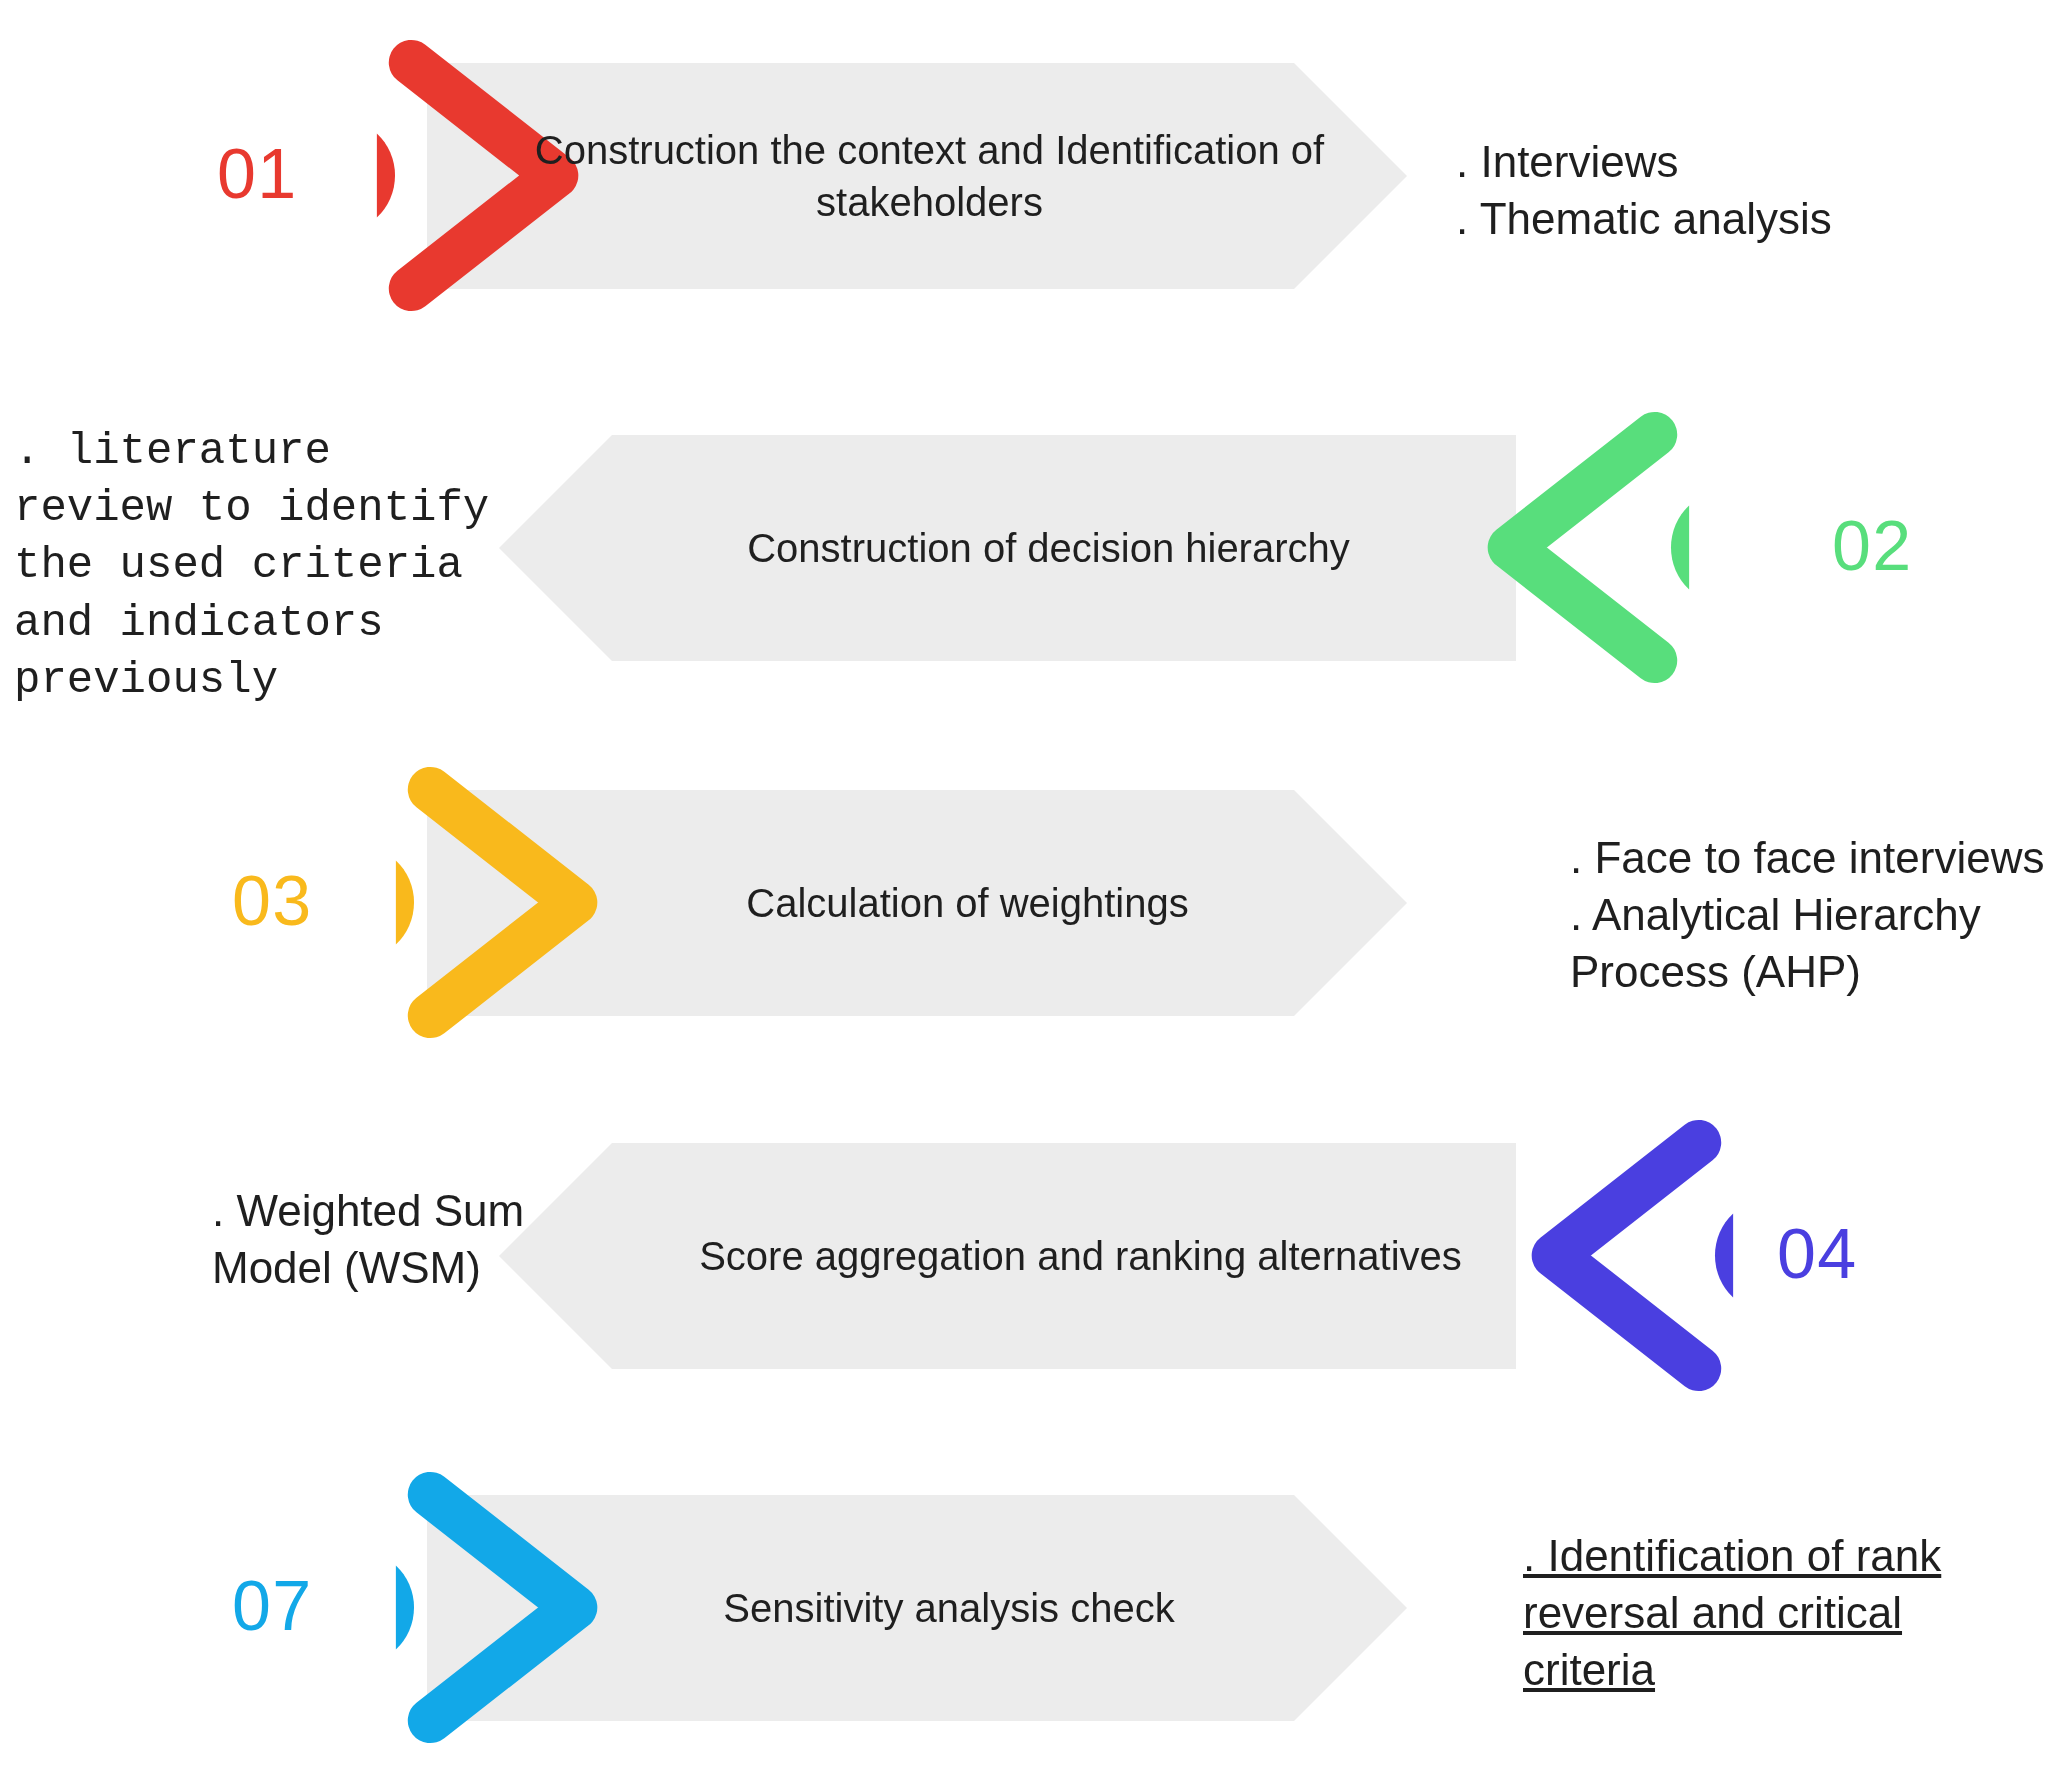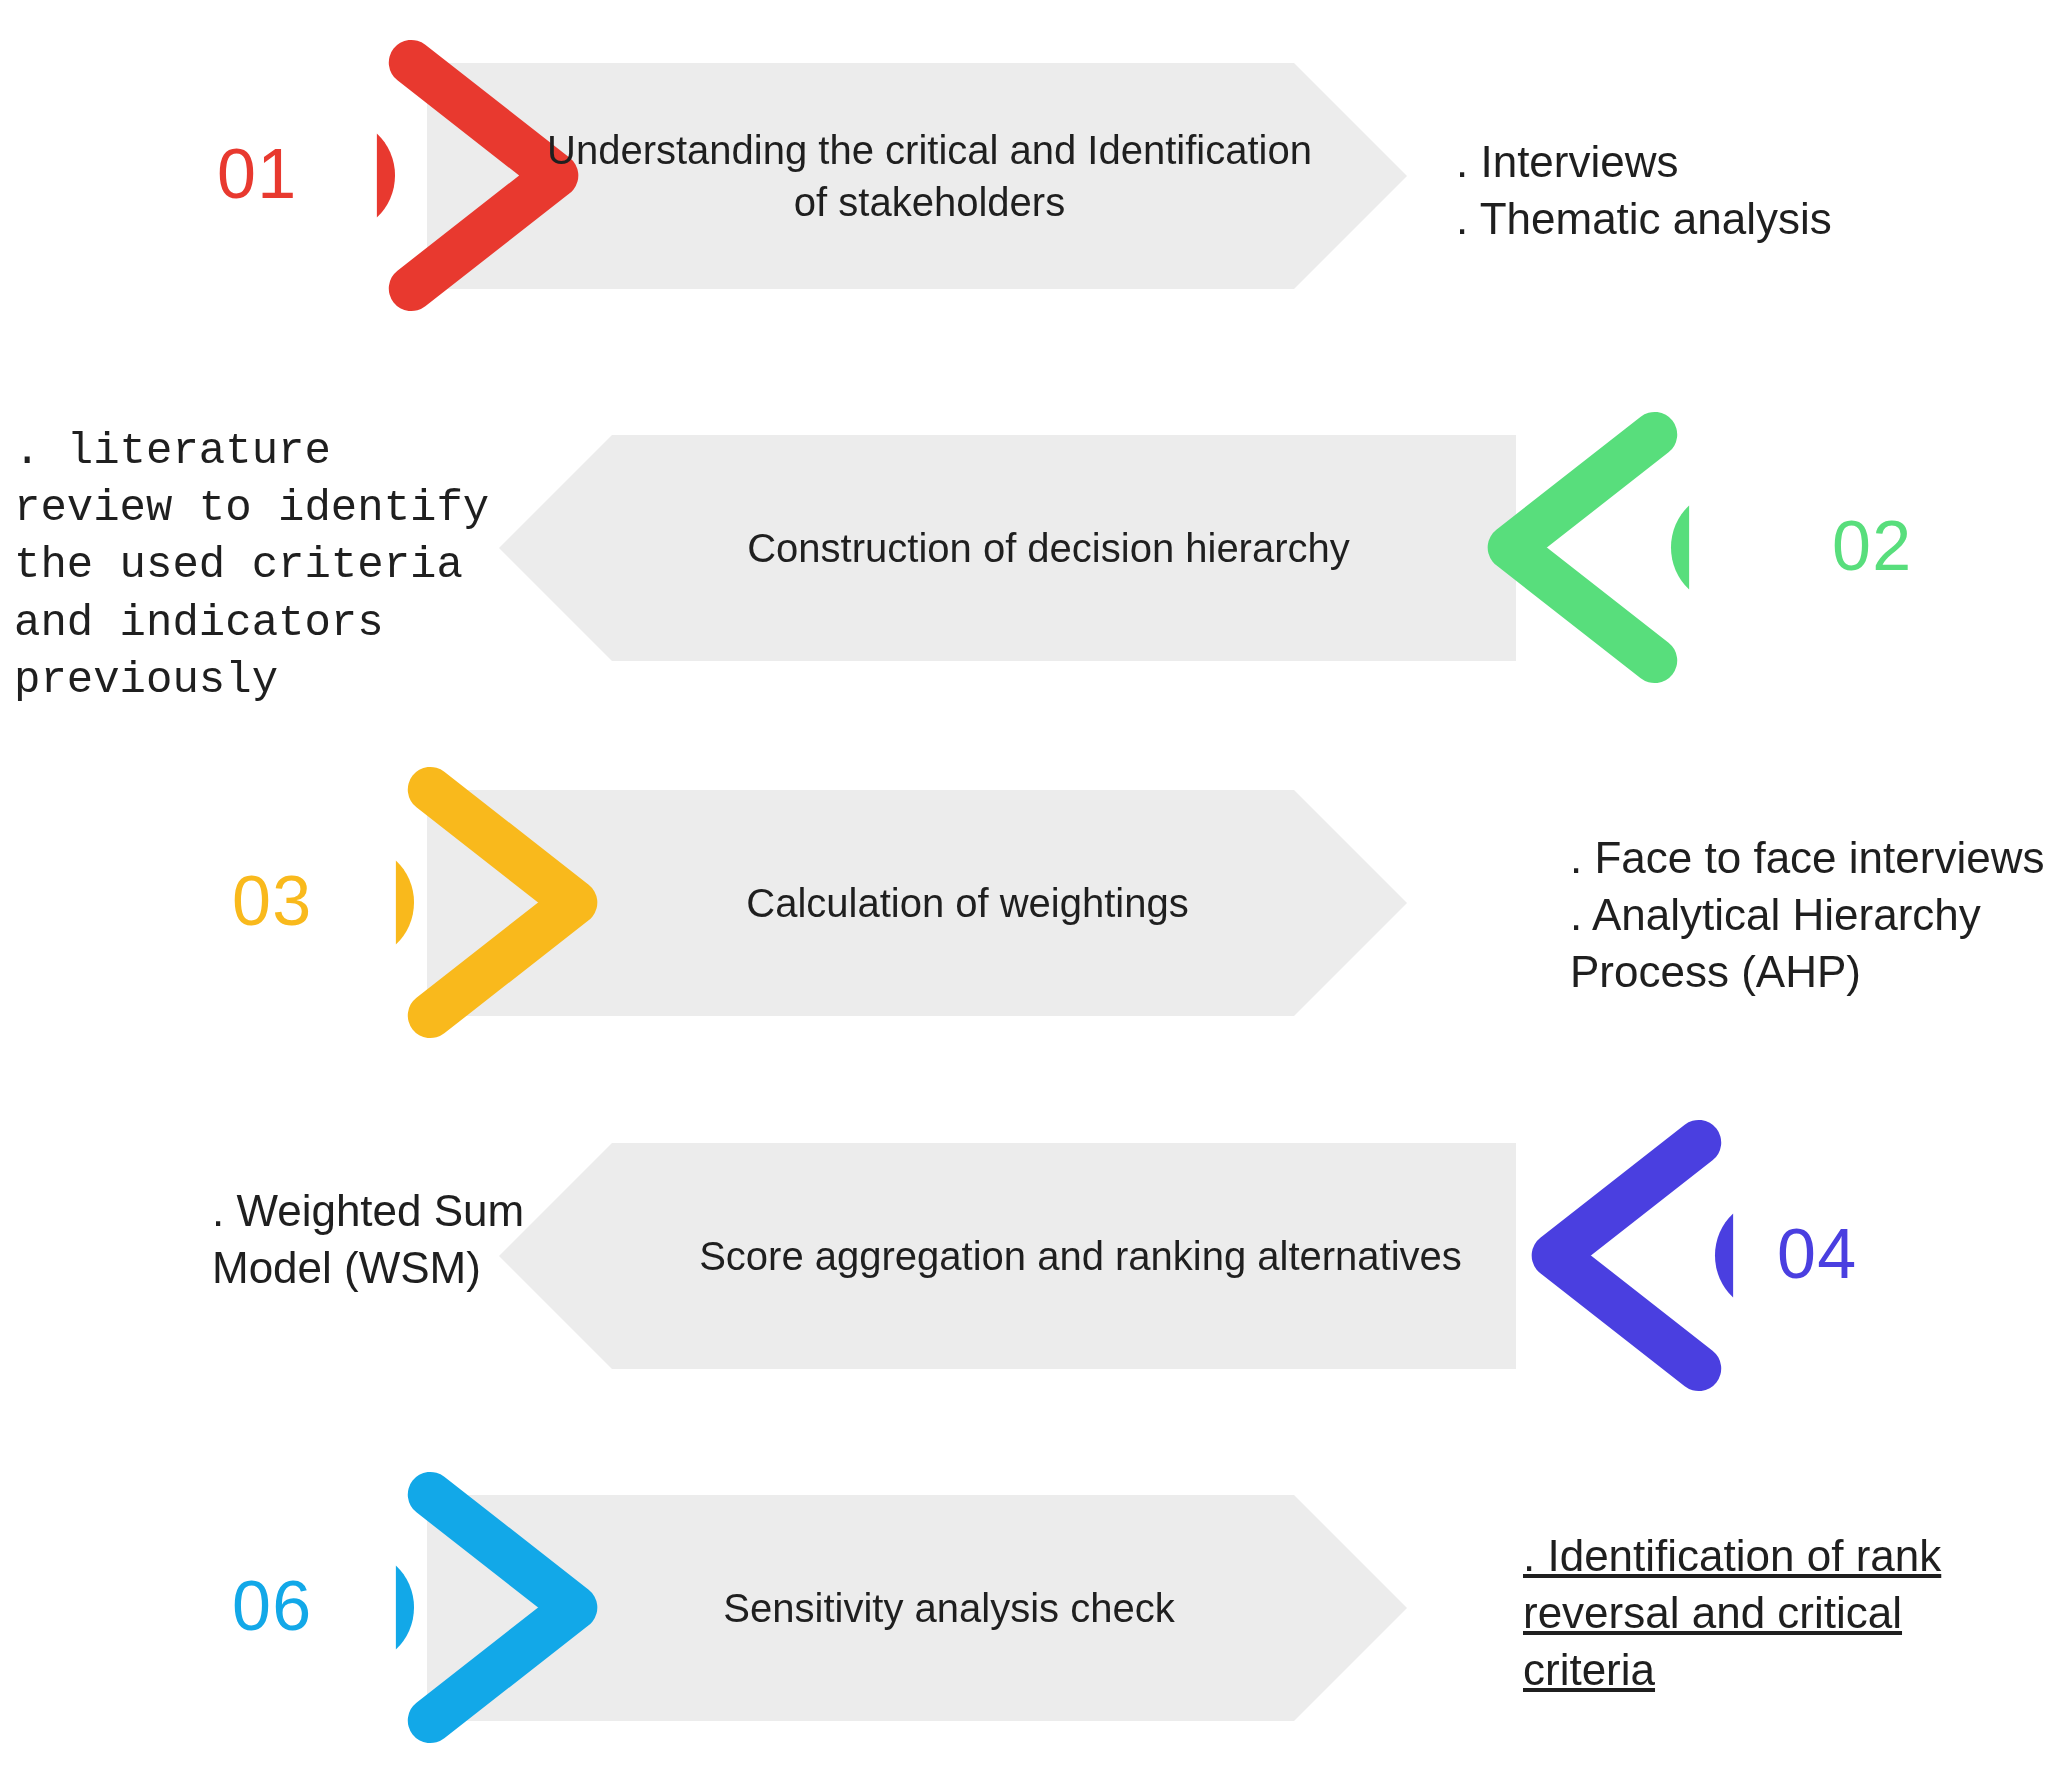--- a/index.html
+++ b/index.html
@@ -135,21 +135,21 @@
 
   <div class="step-row" id="row-1">
     <div class="banner point-right"></div>
     <div class="chevron-wrap">
       <svg viewBox="0 0 420 470" xmlns="http://www.w3.org/2000/svg">
         <path d="M115 55 L345 235 L115 415" fill="none" stroke="#E8392F" stroke-width="72" stroke-linecap="round" stroke-linejoin="round"></path>
         <path d="M60 168 A92 92 0 0 1 60 302 Z" fill="#E8392F"></path>
       </svg>
     </div>
     <div class="step-number" style="color:#E8392F">01</div>
-    <div class="headline">Understanding  the critical and Identification  of stakeholders</div>
+    <div class="headline">Construction  the context and Identification  of stakeholders</div>
     <div class="note">. Interviews
 . Thematic analysis</div>
   </div>
 
   <div class="step-row" id="row-2">
     <div class="banner point-left"></div>
     <div class="chevron-wrap">
       <svg viewBox="0 0 420 470" xmlns="http://www.w3.org/2000/svg">
         <path d="M305 55 L75 235 L305 415" fill="none" stroke="#58DE7C" stroke-width="72" stroke-linecap="round" stroke-linejoin="round"></path>
         <path d="M360 168 A92 92 0 0 0 360 302 Z" fill="#58DE7C"></path>
@@ -188,19 +188,19 @@
   </div>
 
   <div class="step-row" id="row-5">
     <div class="banner point-right"></div>
     <div class="chevron-wrap">
       <svg viewBox="0 0 420 470" xmlns="http://www.w3.org/2000/svg">
         <path d="M115 55 L345 235 L115 415" fill="none" stroke="#12A8E8" stroke-width="72" stroke-linecap="round" stroke-linejoin="round"></path>
         <path d="M60 168 A92 92 0 0 1 60 302 Z" fill="#12A8E8"></path>
       </svg>
     </div>
-    <div class="step-number" style="color:#12A8E8">06</div>
+    <div class="step-number" style="color:#12A8E8">07</div>
     <div class="headline">Sensitivity  analysis  check</div>
     <div class="note">. Identification of rank reversal and critical criteria</div>
   </div>
 
 </div>
 
 
 </body></html>

